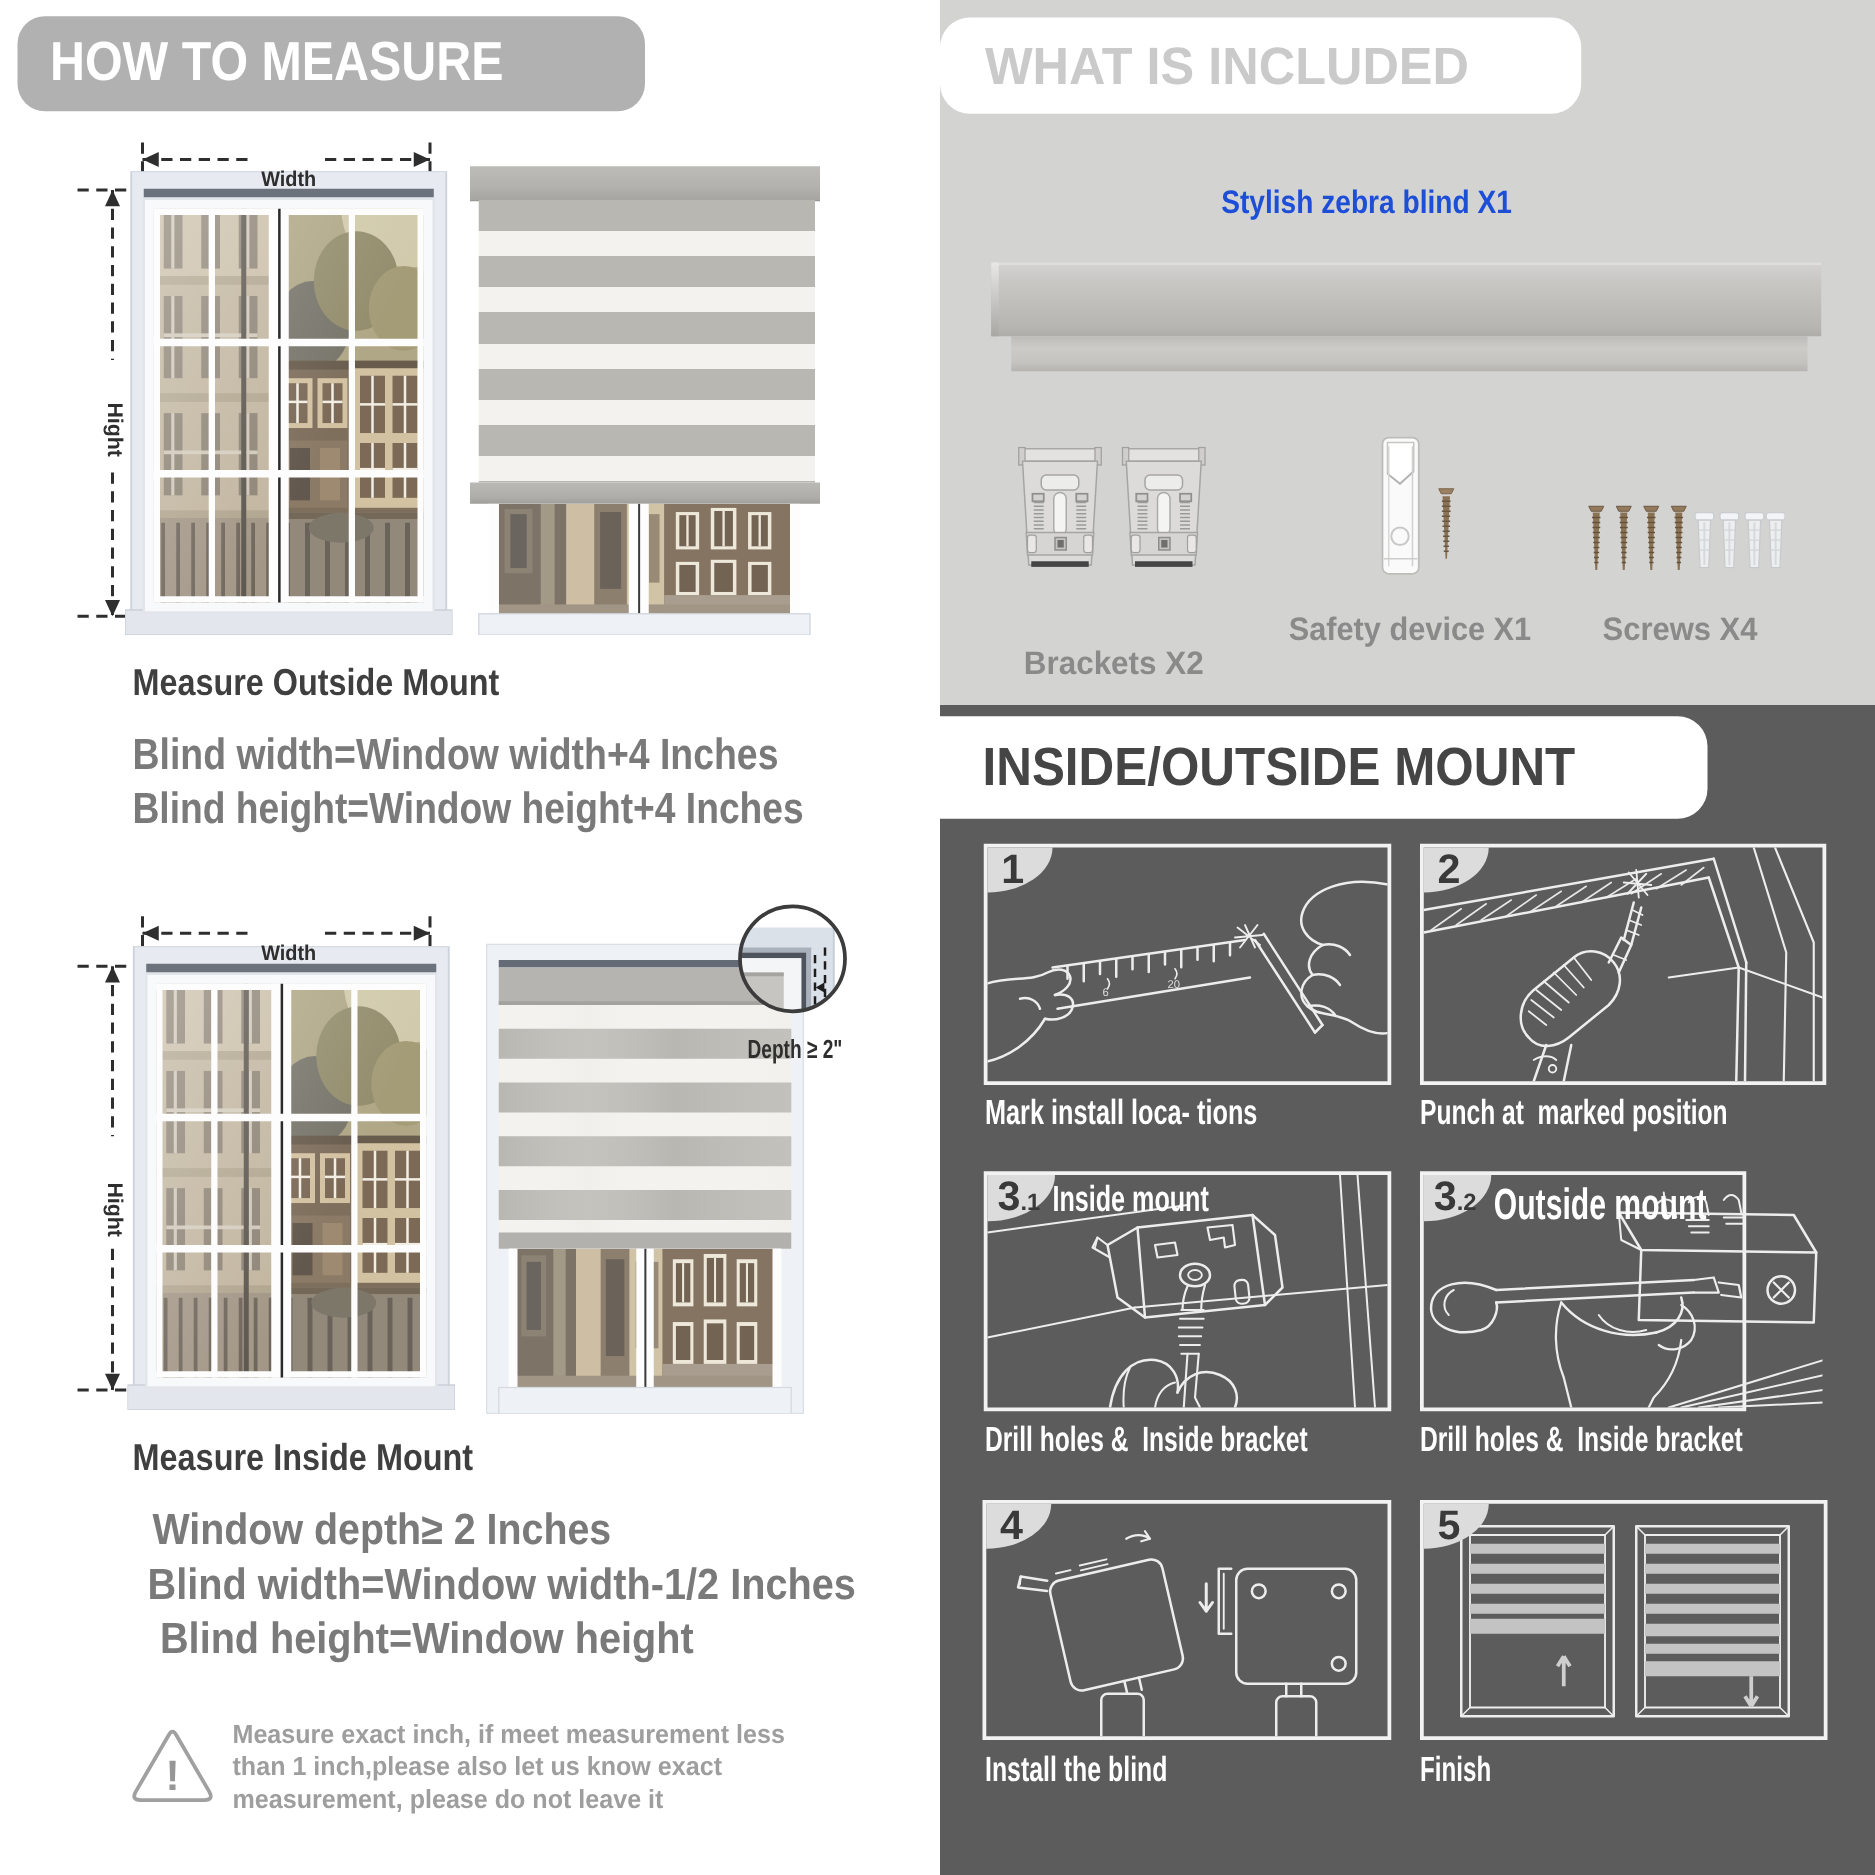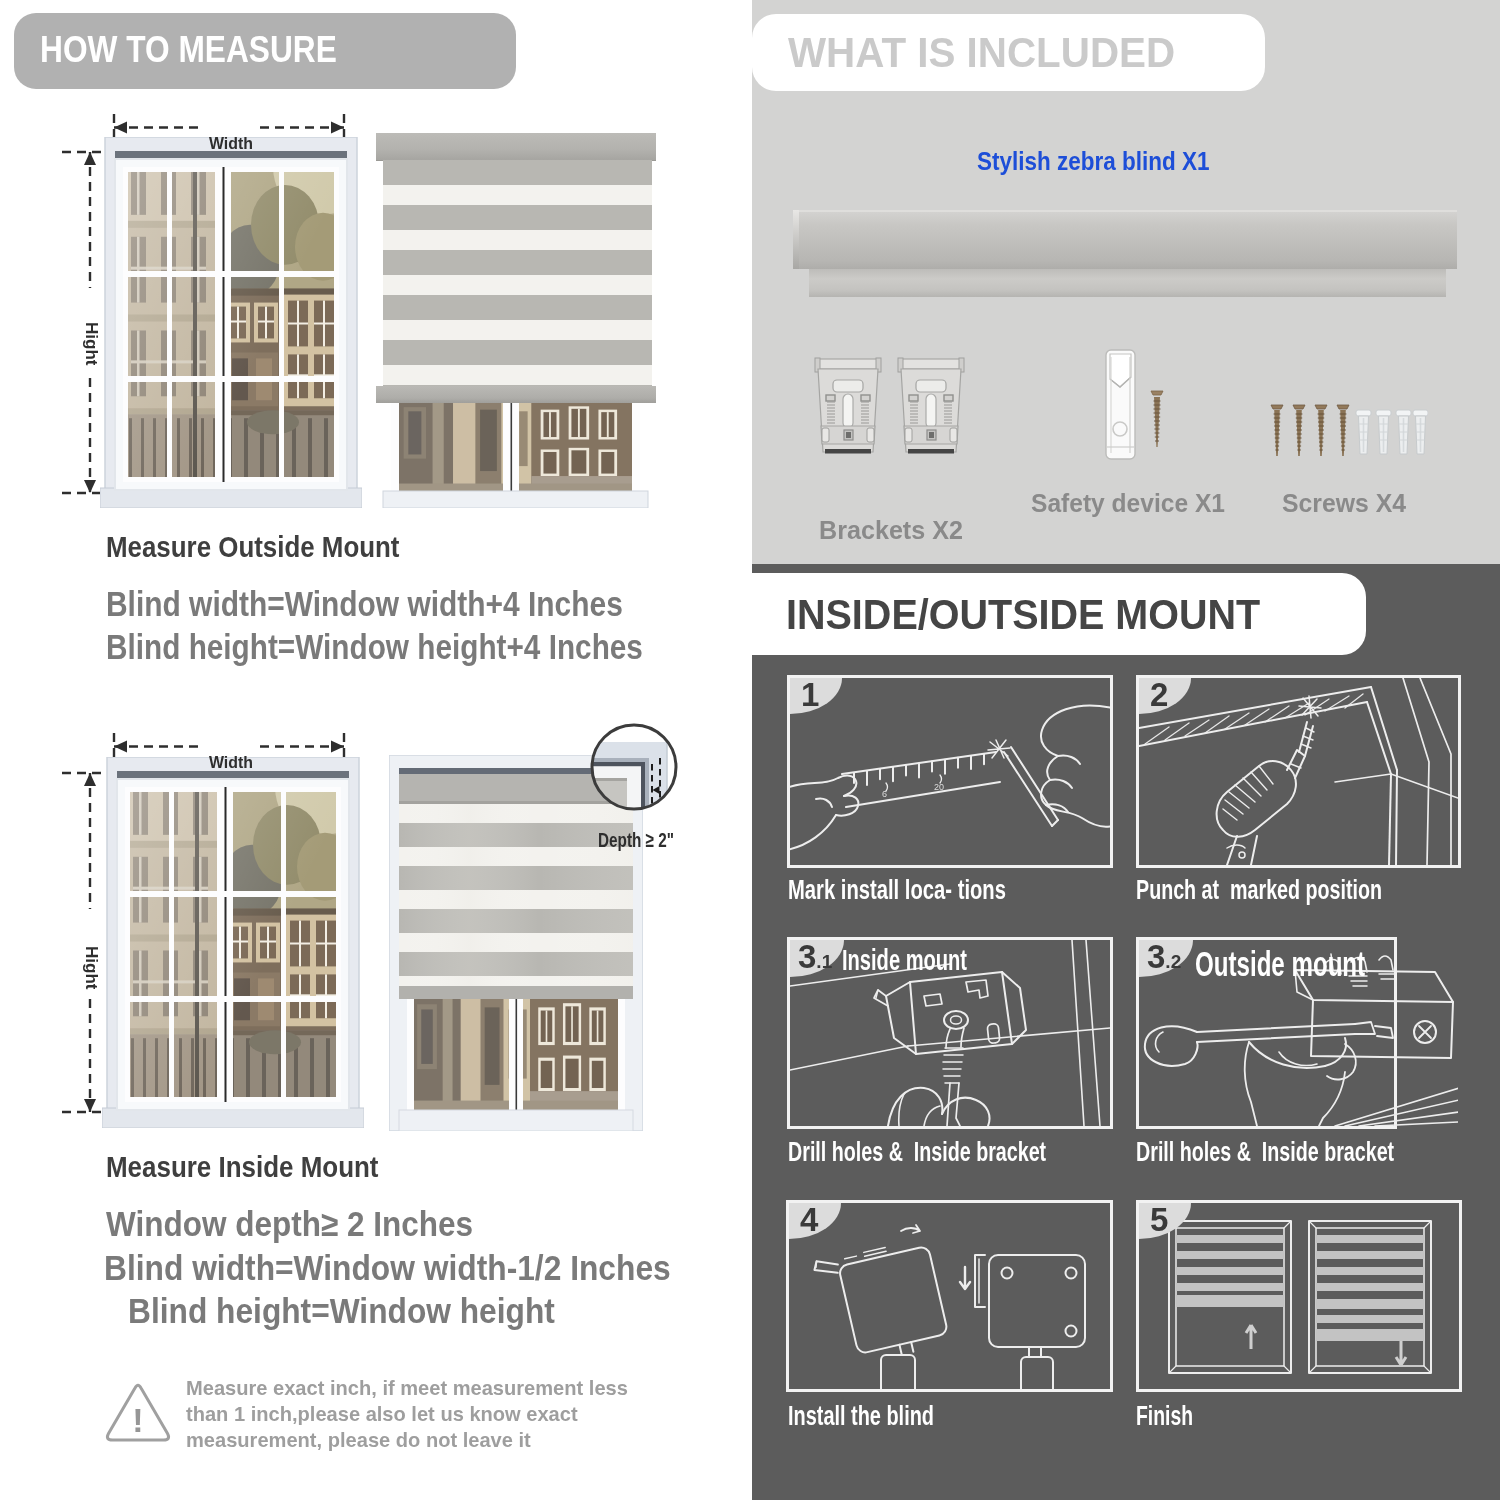--- a/index.html
+++ b/index.html
@@ -2,21 +2,21 @@
 <html><head>
 <meta charset="utf-8">
 <style>
   html,body{margin:0;padding:0;}
   body{width:1500px;height:1500px;background:#fff;font-family:"Liberation Sans",sans-serif;}
   .page{position:relative;width:1500px;height:1500px;overflow:hidden;}
   .abs{position:absolute;}
   .sx{transform-origin:left top;display:inline-block;white-space:pre;}
   
   .hdr-left{left:14px;top:13px;width:502px;height:76px;background:#b1b1b1;border-radius:22px;
-            color:#fff;font-size:36px;font-weight:bold;line-height:74px;padding-left:26px;box-sizing:border-box;}
+            color:#fff;font-size:44px;font-weight:bold;line-height:74px;padding-left:26px;box-sizing:border-box;}
   .h1l{color:#3f3f3f;font-size:30px;font-weight:bold;}
   .h2l{color:#7a7a7a;font-size:35px;font-weight:bold;}
   .note{color:#9e9e9e;font-size:21px;font-weight:bold;line-height:26px;}
   
   .rt-bg{left:752px;top:0;width:748px;height:564px;background:#d3d3d2;}
   .rt-hdrbox{left:752px;top:14px;width:513px;height:77px;background:#fff;border-radius:24px;}
   .rt-hdrtext{left:788px;top:14px;height:77px;line-height:77px;font-size:42px;font-weight:bold;color:#cacaca;}
   .rd-bg{left:752px;top:564px;width:748px;height:936px;background:#5c5c5c;}
   .rd-hdrbox{left:752px;top:573px;width:614px;height:82px;background:#fff;border-radius:0 24px 24px 0;}
   .rd-hdrtext{left:786px;top:573px;height:82px;line-height:82px;font-size:43px;font-weight:bold;color:#454545;}
@@ -352,22 +352,22 @@
         <line x1="63" y1="42" x2="63" y2="88"></line>
         <line x1="71" y1="36" x2="71" y2="88"></line>
       </g>
       <path d="M63.5,68 l7,-4 v8 Z" fill="#1d1d1d"></path>
     </g>
     <circle cx="45" cy="45" r="42" fill="none" stroke="#3c3c3c" stroke-width="3"></circle>
   </svg>
   <div class="abs wlabel" style="left:598px;top:812px;font-size:21px;"><span class="sx" id="t-depth" style="transform:scaleX(0.728)">Depth ≥ 2"</span></div>
 
   <div class="abs h1l" style="left:106px;top:1150px;"><span class="sx" id="t-mim" style="transform:scaleX(0.865)">Measure Inside Mount</span></div>
-  <div class="abs h2l" style="left:106px;top:1204px;"><span class="sx" id="t-wd2" style="transform:scaleX(0.9)">Window depth≥ 2 Inches</span></div>
-  <div class="abs h2l" style="left:104px;top:1248px;"><span class="sx" id="t-bw2" style="transform:scaleX(0.907)">Blind width=Window width-1/2 Inches</span></div>
+  <div class="abs h2l" style="left:122px;top:1204px;"><span class="sx" id="t-wd2" style="transform:scaleX(0.9)">Window depth≥ 2 Inches</span></div>
+  <div class="abs h2l" style="left:118px;top:1248px;"><span class="sx" id="t-bw2" style="transform:scaleX(0.907)">Blind width=Window width-1/2 Inches</span></div>
   <div class="abs h2l" style="left:106px;top:1291px;margin-left:22px;"><span class="sx" id="t-bh2" style="transform:scaleX(0.906)">Blind height=Window height</span></div>
 
   <svg class="abs" style="left:102px;top:1378px;" width="72" height="66" viewBox="0 0 72 66">
     <path d="M33,10 Q36,4.5 39,10 L65.5,55.5 Q69,62 61.5,62 L10.5,62 Q3,62 6.5,55.5 Z" fill="none" stroke="#a0a0a0" stroke-width="3" stroke-linejoin="round"></path>
     <text x="36" y="54" text-anchor="middle" font-family="Liberation Sans,sans-serif" font-size="34" font-weight="bold" fill="#969696">!</text>
   </svg>
   <div class="abs note" style="left:186px;top:1375px;"><span class="sx" id="t-note" style="transform:scaleX(0.956)">Measure exact inch, if meet measurement less<br>than 1 inch,please also let us know exact<br>measurement, please do not leave it</span></div>
 
   <div class="abs rt-bg"></div>
   <div class="abs rt-hdrbox"></div>

